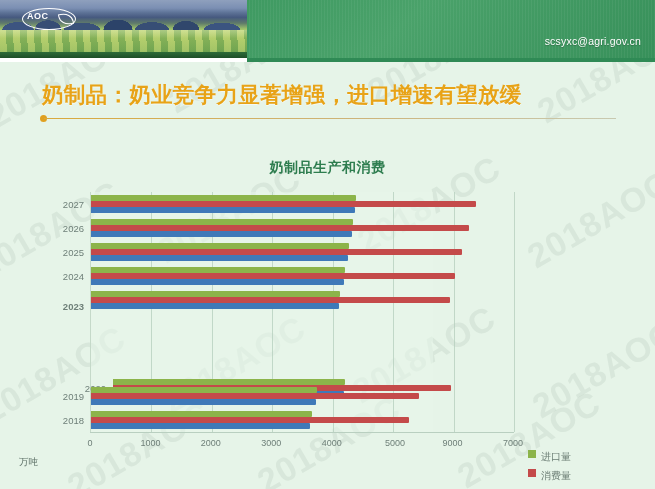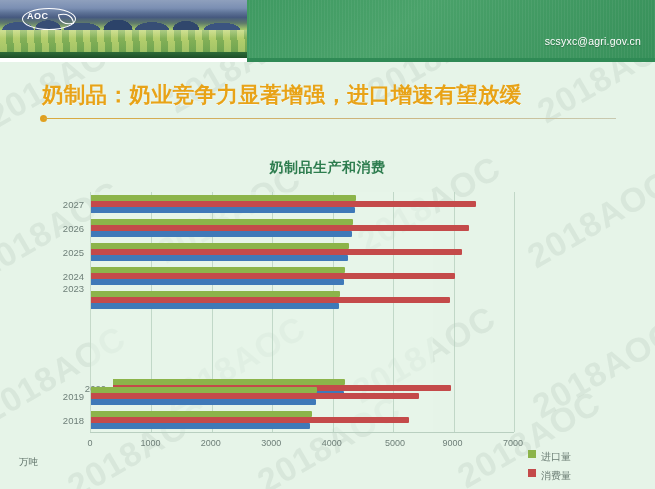--- a/index.html
+++ b/index.html
@@ -277,21 +277,21 @@
         <div class="bar" title="消费量 2025: 6140" style="width: 371.031px; top: 9px; background: rgb(196, 74, 74);"></div>
         <div class="bar" title="生产量 2025: 4250" style="width: 256.821px; top: 15px; background: rgb(63, 121, 184);"></div>
       </div>
       <div class="group" style="top: 72px; height: 24px;">
         <div class="ylabel" style="top: 12px;">2024</div>
         <div class="bar" title="进口量 2024: 4210" style="width: 254.404px; top: 3px; background: rgb(140, 180, 74);"></div>
         <div class="bar" title="消费量 2024: 6020" style="width: 363.78px; top: 9px; background: rgb(196, 74, 74);"></div>
         <div class="bar" title="生产量 2024: 4190" style="width: 253.196px; top: 15px; background: rgb(63, 121, 184);"></div>
       </div>
       <div class="group" style="top: 96px; height: 24px;">
-        <div class="ylabel" style="top: 0;">2023</div>
+        <div class="ylabel" style="top: 18px; font-weight: bold;">2023</div>
         <div class="bar" title="进口量 2023: 4120" style="width: 248.966px; top: 3px; background: rgb(140, 180, 74);"></div>
         <div class="bar" title="消费量 2023: 5940" style="width: 358.946px; top: 9px; background: rgb(196, 74, 74);"></div>
         <div class="bar" title="生产量 2023: 4100" style="width: 247.757px; top: 15px; background: rgb(63, 121, 184);"></div>
       </div>
       <div class="group" style="top: 184px; height: 24px; margin-left: 22px;">
         <div class="ylabel" style="top: 12px;">2020</div>
         <div class="bar" title="进口量 2020: 3840" style="width: 232.046px; top: 3px; background: rgb(140, 180, 74);"></div>
         <div class="bar" title="消费量 2020: 5600" style="width: 338.4px; top: 9px; background: rgb(196, 74, 74);"></div>
         <div class="bar" title="生产量 2020: 3820" style="width: 230.837px; top: 15px; background: rgb(63, 121, 184);"></div>
       </div>

